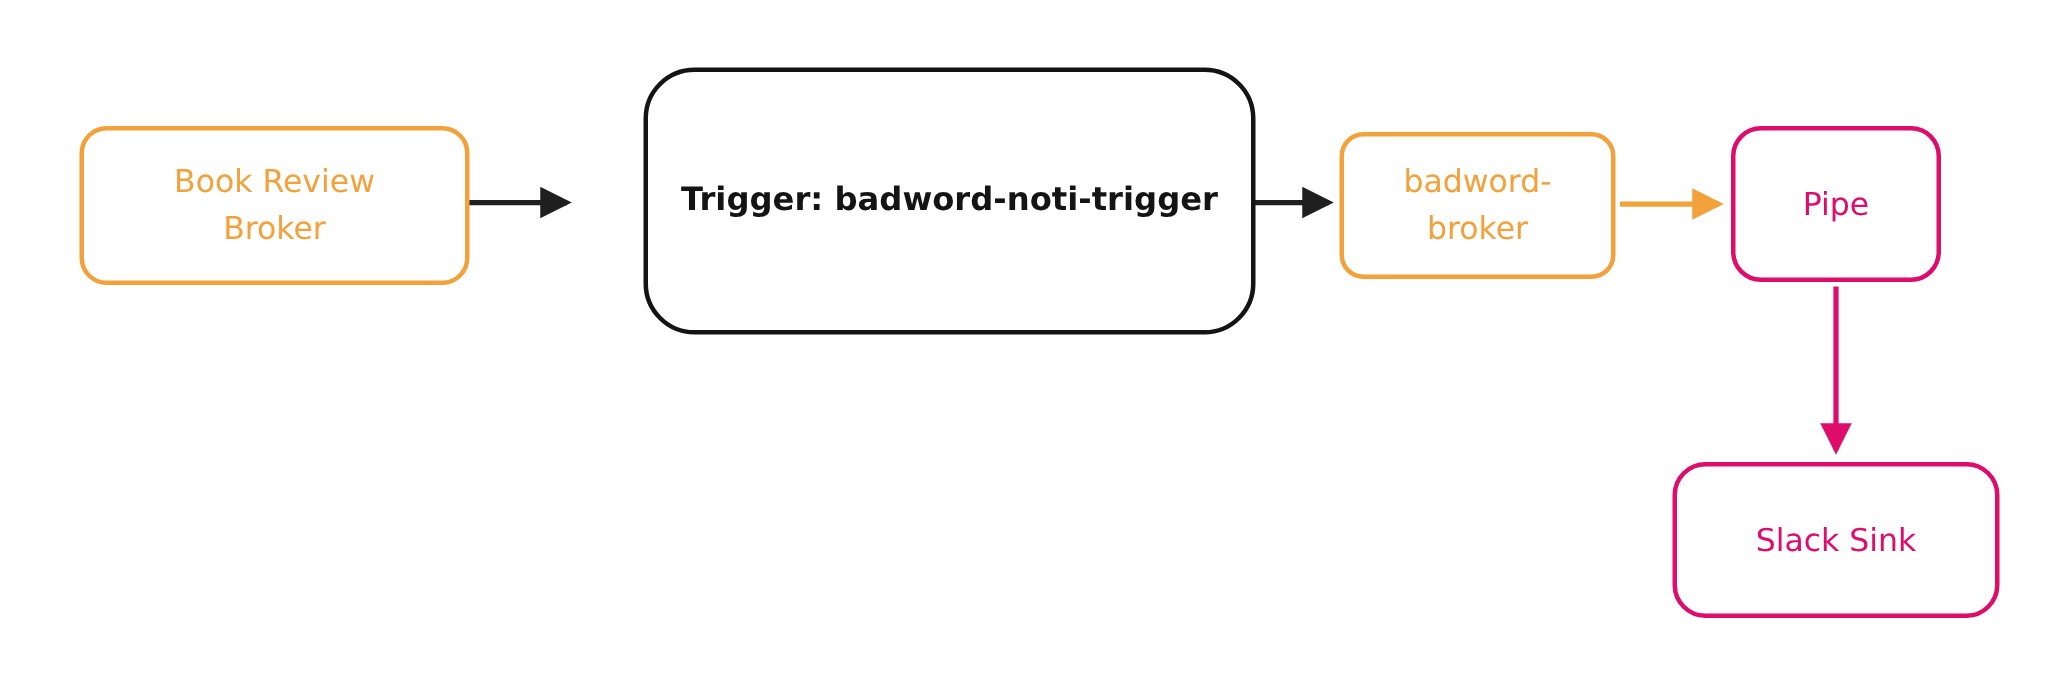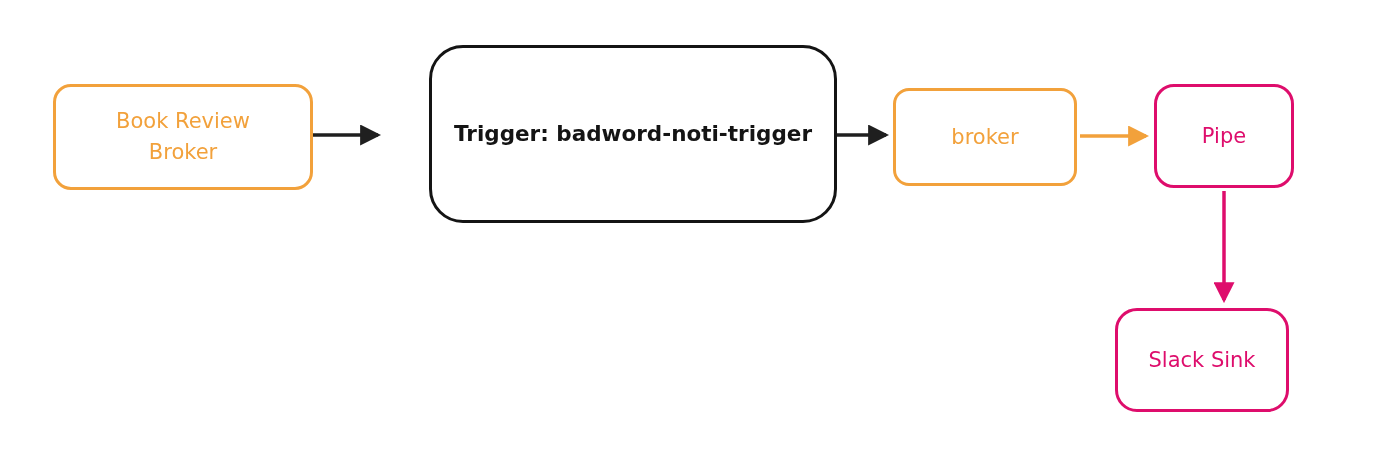--- a/index.html
+++ b/index.html
@@ -65,21 +65,21 @@
     width: 184px; height: 98px;
     border-radius: 16px;
   }
   #node-pipe {
     left: 1154px; top: 84px;
     width: 140px; height: 104px;
     border-radius: 20px;
   }
   #node-slack-sink {
     left: 1115px; top: 308px;
-    width: 174px; height: 104px;
+    width: 218px; height: 104px;
     border-radius: 22px;
   }
   .bold { font-weight: bold; }
   .trigger-line { white-space: nowrap; }
 </style>
 </head>
 <body>
 
 <div class="canvas">
 
@@ -104,20 +104,21 @@
   <div id="node-book-review-broker" class="node node-orange">
     <div>Book Review</div>
     <div>Broker</div>
   </div>
 
   <div id="node-trigger-filter" class="node node-black">
     <div class="trigger-line bold">Trigger: badword-noti-trigger</div>
   </div>
 
   <div id="node-badword-broker" class="node node-orange">
+    <div>badword-</div>
     <div>broker</div>
   </div>
 
   <div id="node-pipe" class="node node-pink">
     <div>Pipe</div>
   </div>
 
   <div id="node-slack-sink" class="node node-pink">
     <div>Slack Sink</div>
   </div>

